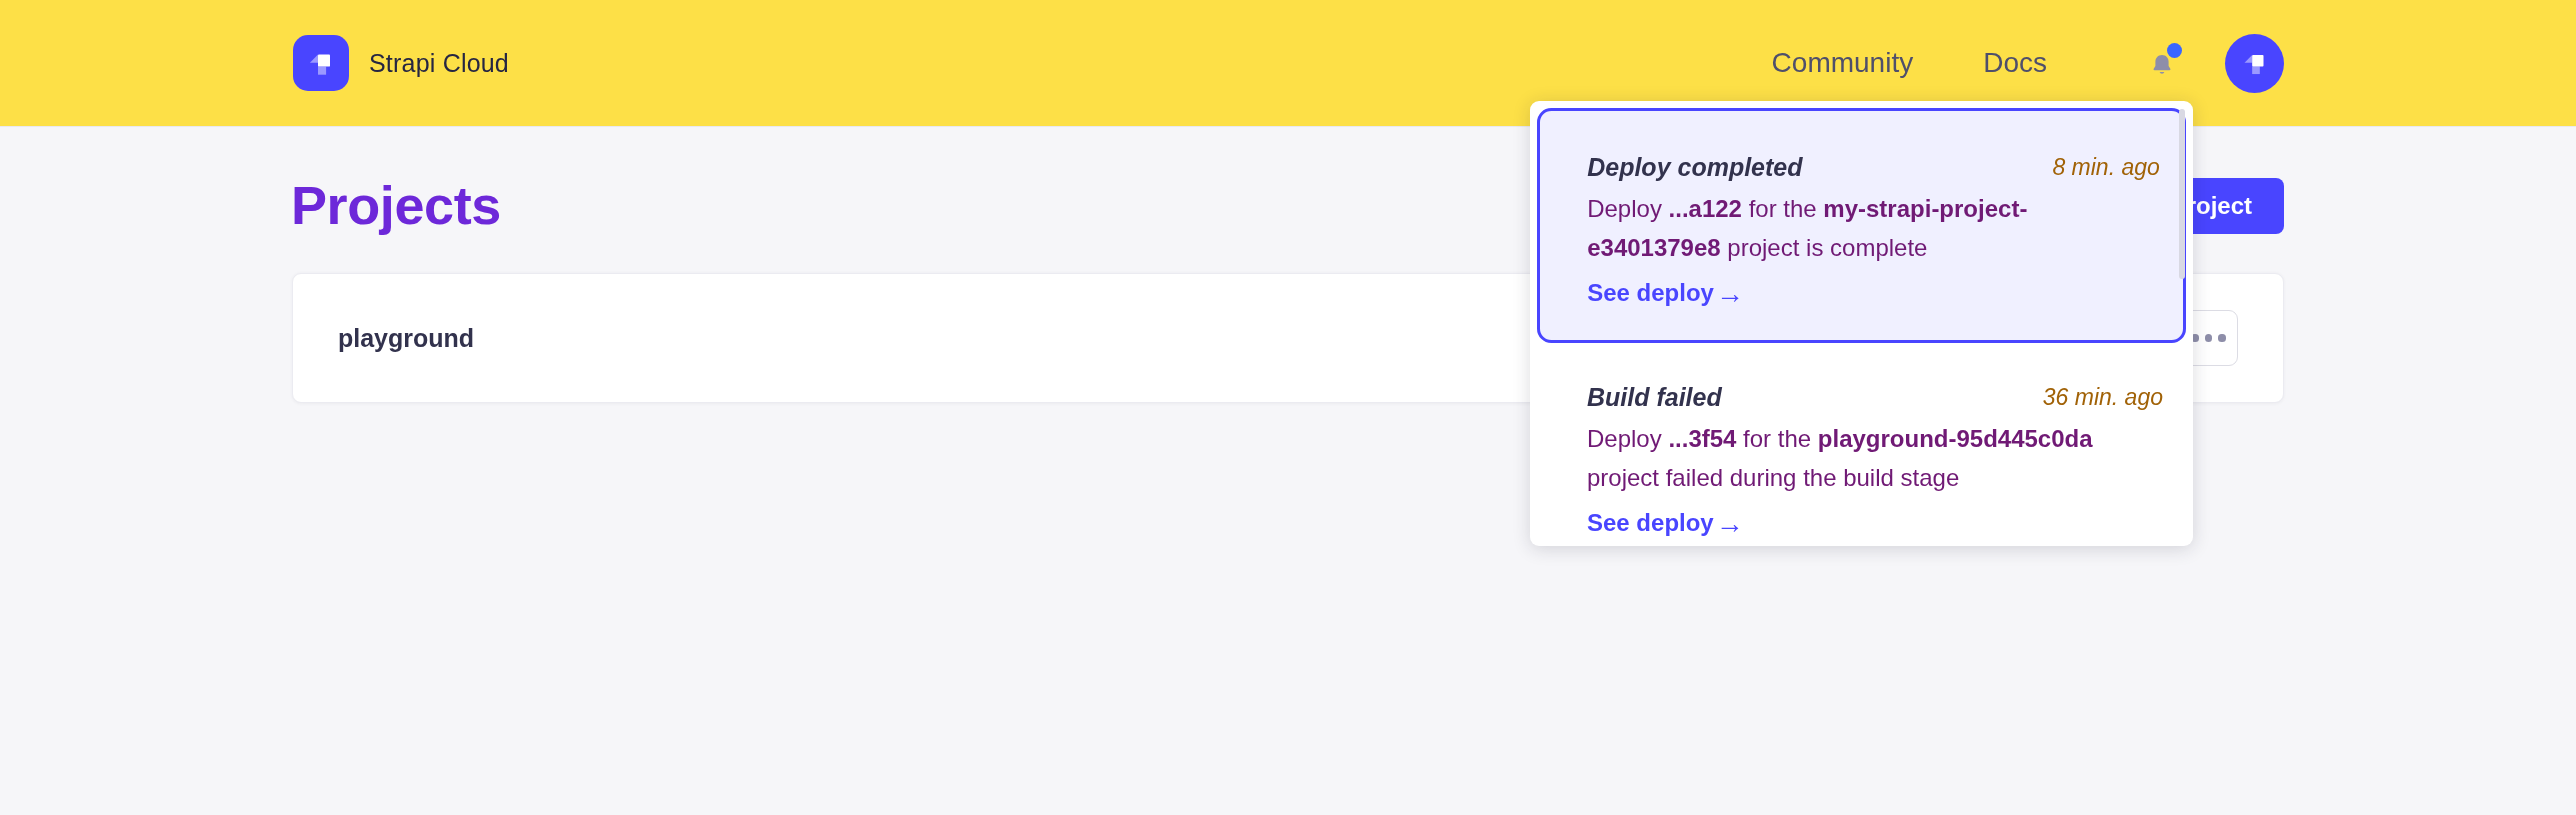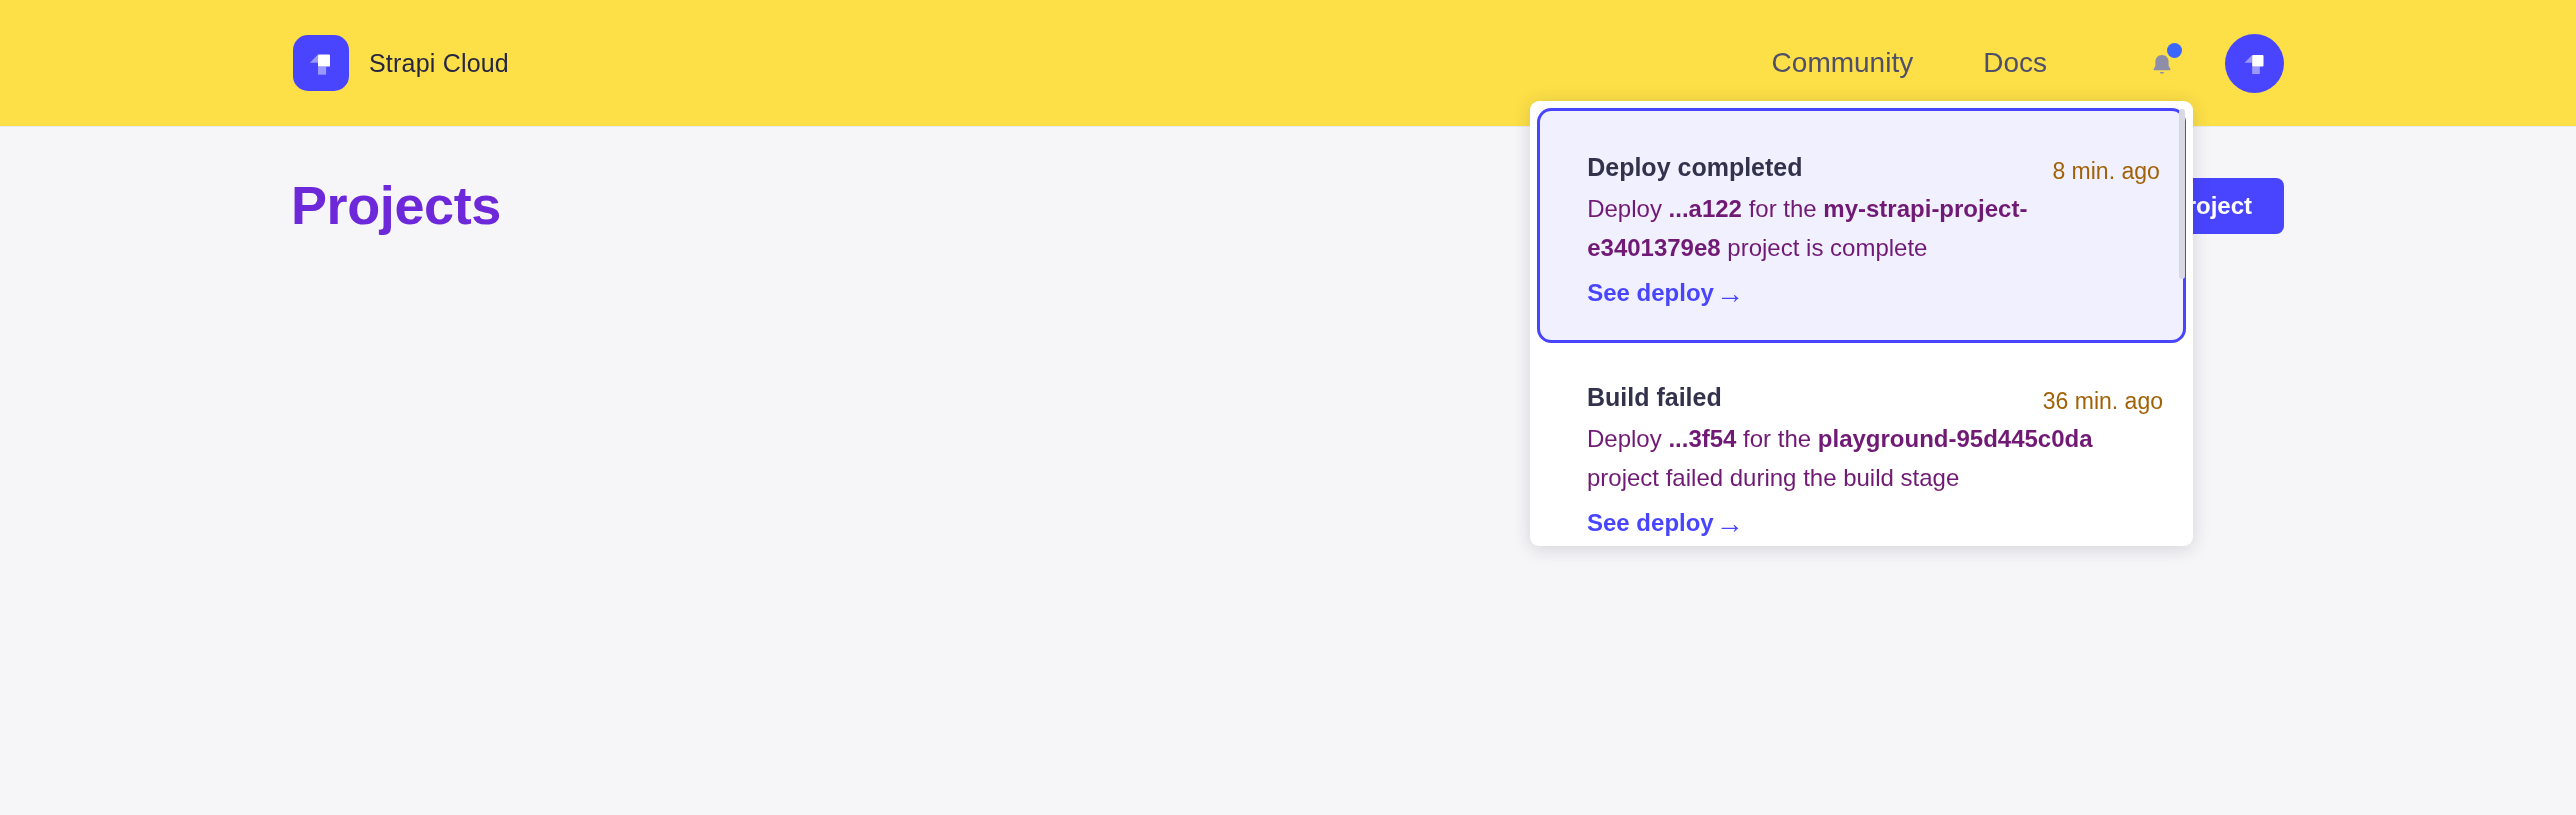--- a/index.html
+++ b/index.html
@@ -80,21 +80,21 @@
     background:#ffffff; border-radius:9px;
     box-shadow:0 2.7px 18px rgba(33,33,52,.16);
     z-index:5; overflow:hidden;
   }
   .notif { position:relative; }
   .notif.highlighted {
     margin:7.2px; border:3.6px solid #4945ff; border-radius:14.3px;
     background:#f0f0ff; padding:38px 23px 27px 47px; height:235px;
   }
   .notif.plain { padding:29px 30px 18px 57px; }
-  .notif-head { display:flex; align-items:flex-end; justify-content:space-between; }
+  .notif-head { display:flex; align-items:center; justify-content:space-between;font-style:italic; }
   .notif-title { font-size:25px; font-weight:700; color:#32324d; line-height:36px; }
   .notif-time { font-size:23px; font-weight:400; color:#a16207; }
   .notif-body {
     margin-top:3.6px; max-width:582px;
     font-size:24px; font-weight:400; color:#701a75; line-height:39px;
   }
   .notif-body b { font-weight:700; }
   .see-link {
     margin-top:12.5px; display:flex; align-items:center; gap:2px;
     font-size:24px; font-weight:700; color:#4945ff;
@@ -140,20 +140,30 @@
           <rect x="25" y="36" width="13.5" height="13.5" fill="#ffffff" opacity="0.45"></rect>
         </svg>
       </div>
     </nav>
   </header>
 
   <h1 class="page-title">Projects</h1>
 
   <button class="create-btn">Create project</button>
 
+  <section class="project-card">
+    <span class="project-name">playground</span>
+    <button class="more-btn">
+      <span style="display:flex;gap:6.3px">
+          <i></i>
+          <i></i>
+          <i></i>
+        </span>
+    </button>
+  </section>
 
   <div class="dropdown">
 
     <article class="notif highlighted">
       <div class="notif-head">
         <h3 class="notif-title">Deploy completed</h3>
         <span class="notif-time">8 min. ago</span>
       </div>
       <p class="notif-body"><span>Deploy </span><b>...a122</b><span> for the </span><b>my-strapi-project-e3401379e8</b><span> project is complete</span></p>
       <a class="see-link">

